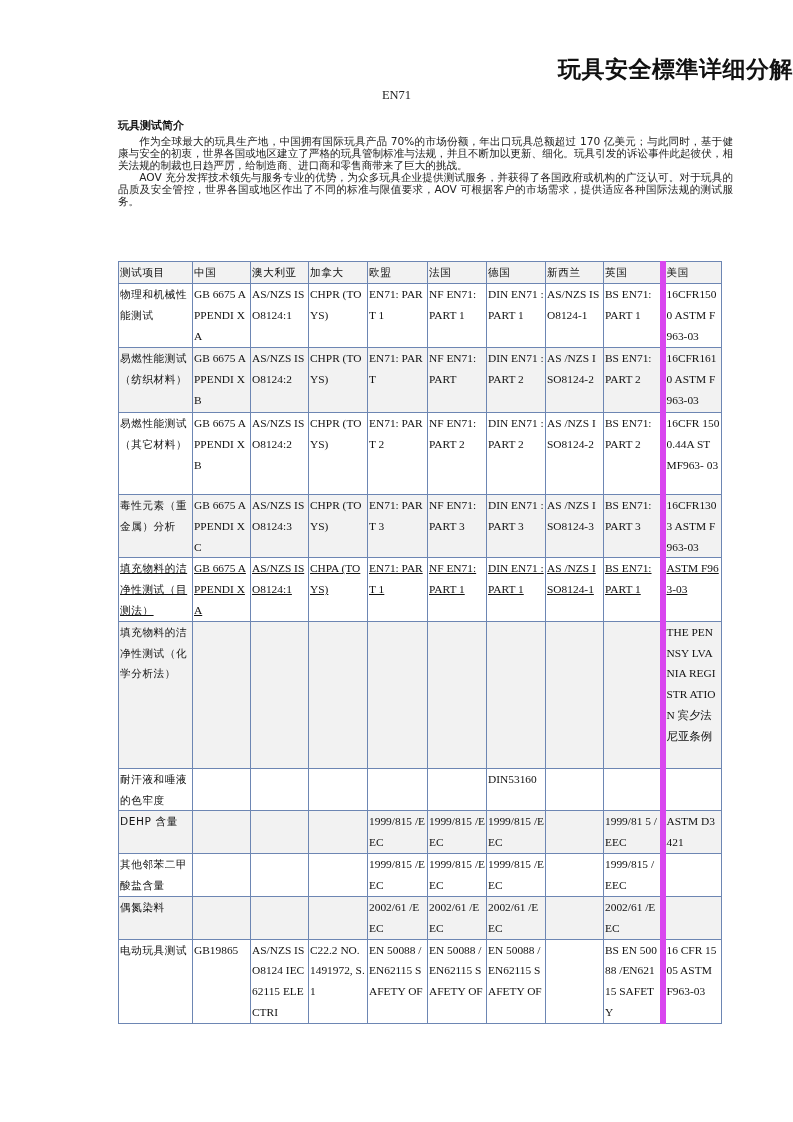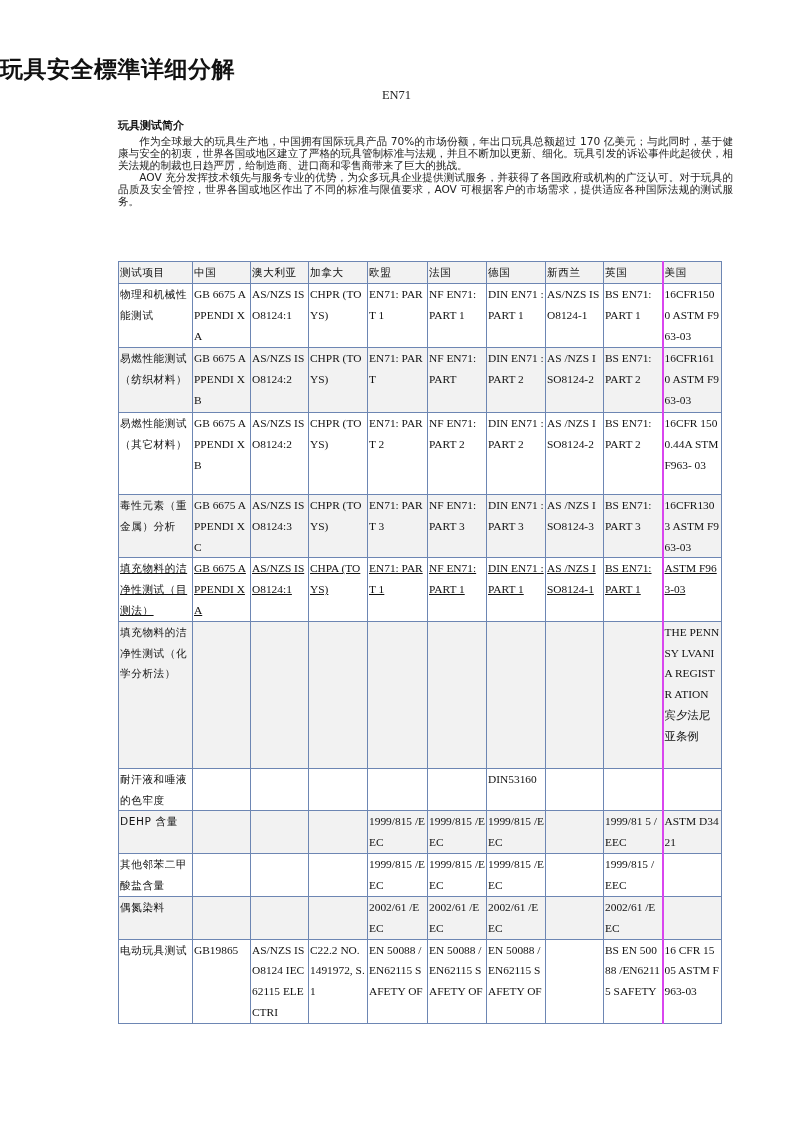--- a/index.html
+++ b/index.html
@@ -3,21 +3,21 @@
   <meta charset="utf-8">
   <style>
     html, body { margin: 0; padding: 0; background: #ffffff; }
     body {
       width: 793px; height: 1122px; position: relative; overflow: hidden;
       font-family: "DejaVu Serif", "Liberation Serif", serif;
       color: #111;
     }
     .title {
       position: absolute; left: 0; width: 793px; top: 54px;
-      text-align: left; font-family: "DejaVu Sans", sans-serif;
+      text-align: right; font-family: "DejaVu Sans", sans-serif;
       font-size: 23px; font-weight: bold; letter-spacing: 0.5px; color: #111;
     }
     .subtitle {
       position: absolute; left: 0; width: 793px; top: 88px;
       text-align: center; font-family: "Liberation Serif", serif;
       font-size: 12.5px; font-weight: normal; color: #222;
     }
     .section-heading {
       position: absolute; left: 118px; top: 118px;
       font-family: "DejaVu Sans", sans-serif; font-size: 11px; font-weight: bold;
@@ -33,21 +33,21 @@
       border-collapse: collapse; table-layout: fixed;
       font-family: "Liberation Serif", serif; font-size: 11.4px; color: #111; padding-left: 18px;
     }
     table.grid td {
       border: 1px solid #6d86b3;
       vertical-align: top; padding: 0 1px;
       line-height: 20.8px; word-break: break-all; overflow: hidden;
     }
     table.grid td.cn { font-family: "DejaVu Sans", sans-serif; font-size: 10.6px; letter-spacing: 0.6px; }
     table.grid tr.shaded td { background: #f2f2f2; }
-    table.grid td.usa { border-left: 2px solid #d946ef; }
+    table.grid td.usa { border-left: 6px solid #d946ef; }
   </style>
 </head>
 <body>
 
 <div class="title">玩具安全標準详细分解</div>
 <div class="subtitle">EN71</div>
 <div class="section-heading">玩具测试简介</div>
 <div class="intro">
   <p>作为全球最大的玩具生产地，中国拥有国际玩具产品 70%的市场份额，年出口玩具总额超过 170 亿美元；与此同时，基于健康与安全的初衷，世界各国或地区建立了严格的玩具管制标准与法规，并且不断加以更新、细化。玩具引发的诉讼事件此起彼伏，相关法规的制裁也日趋严厉，给制造商、进口商和零售商带来了巨大的挑战。</p>
   <p>AOV 充分发挥技术领先与服务专业的优势，为众多玩具企业提供测试服务，并获得了各国政府或机构的广泛认可。对于玩具的品质及安全管控，世界各国或地区作出了不同的标准与限值要求，AOV 可根据客户的市场需求，提供适应各种国际法规的测试服务。</p>

